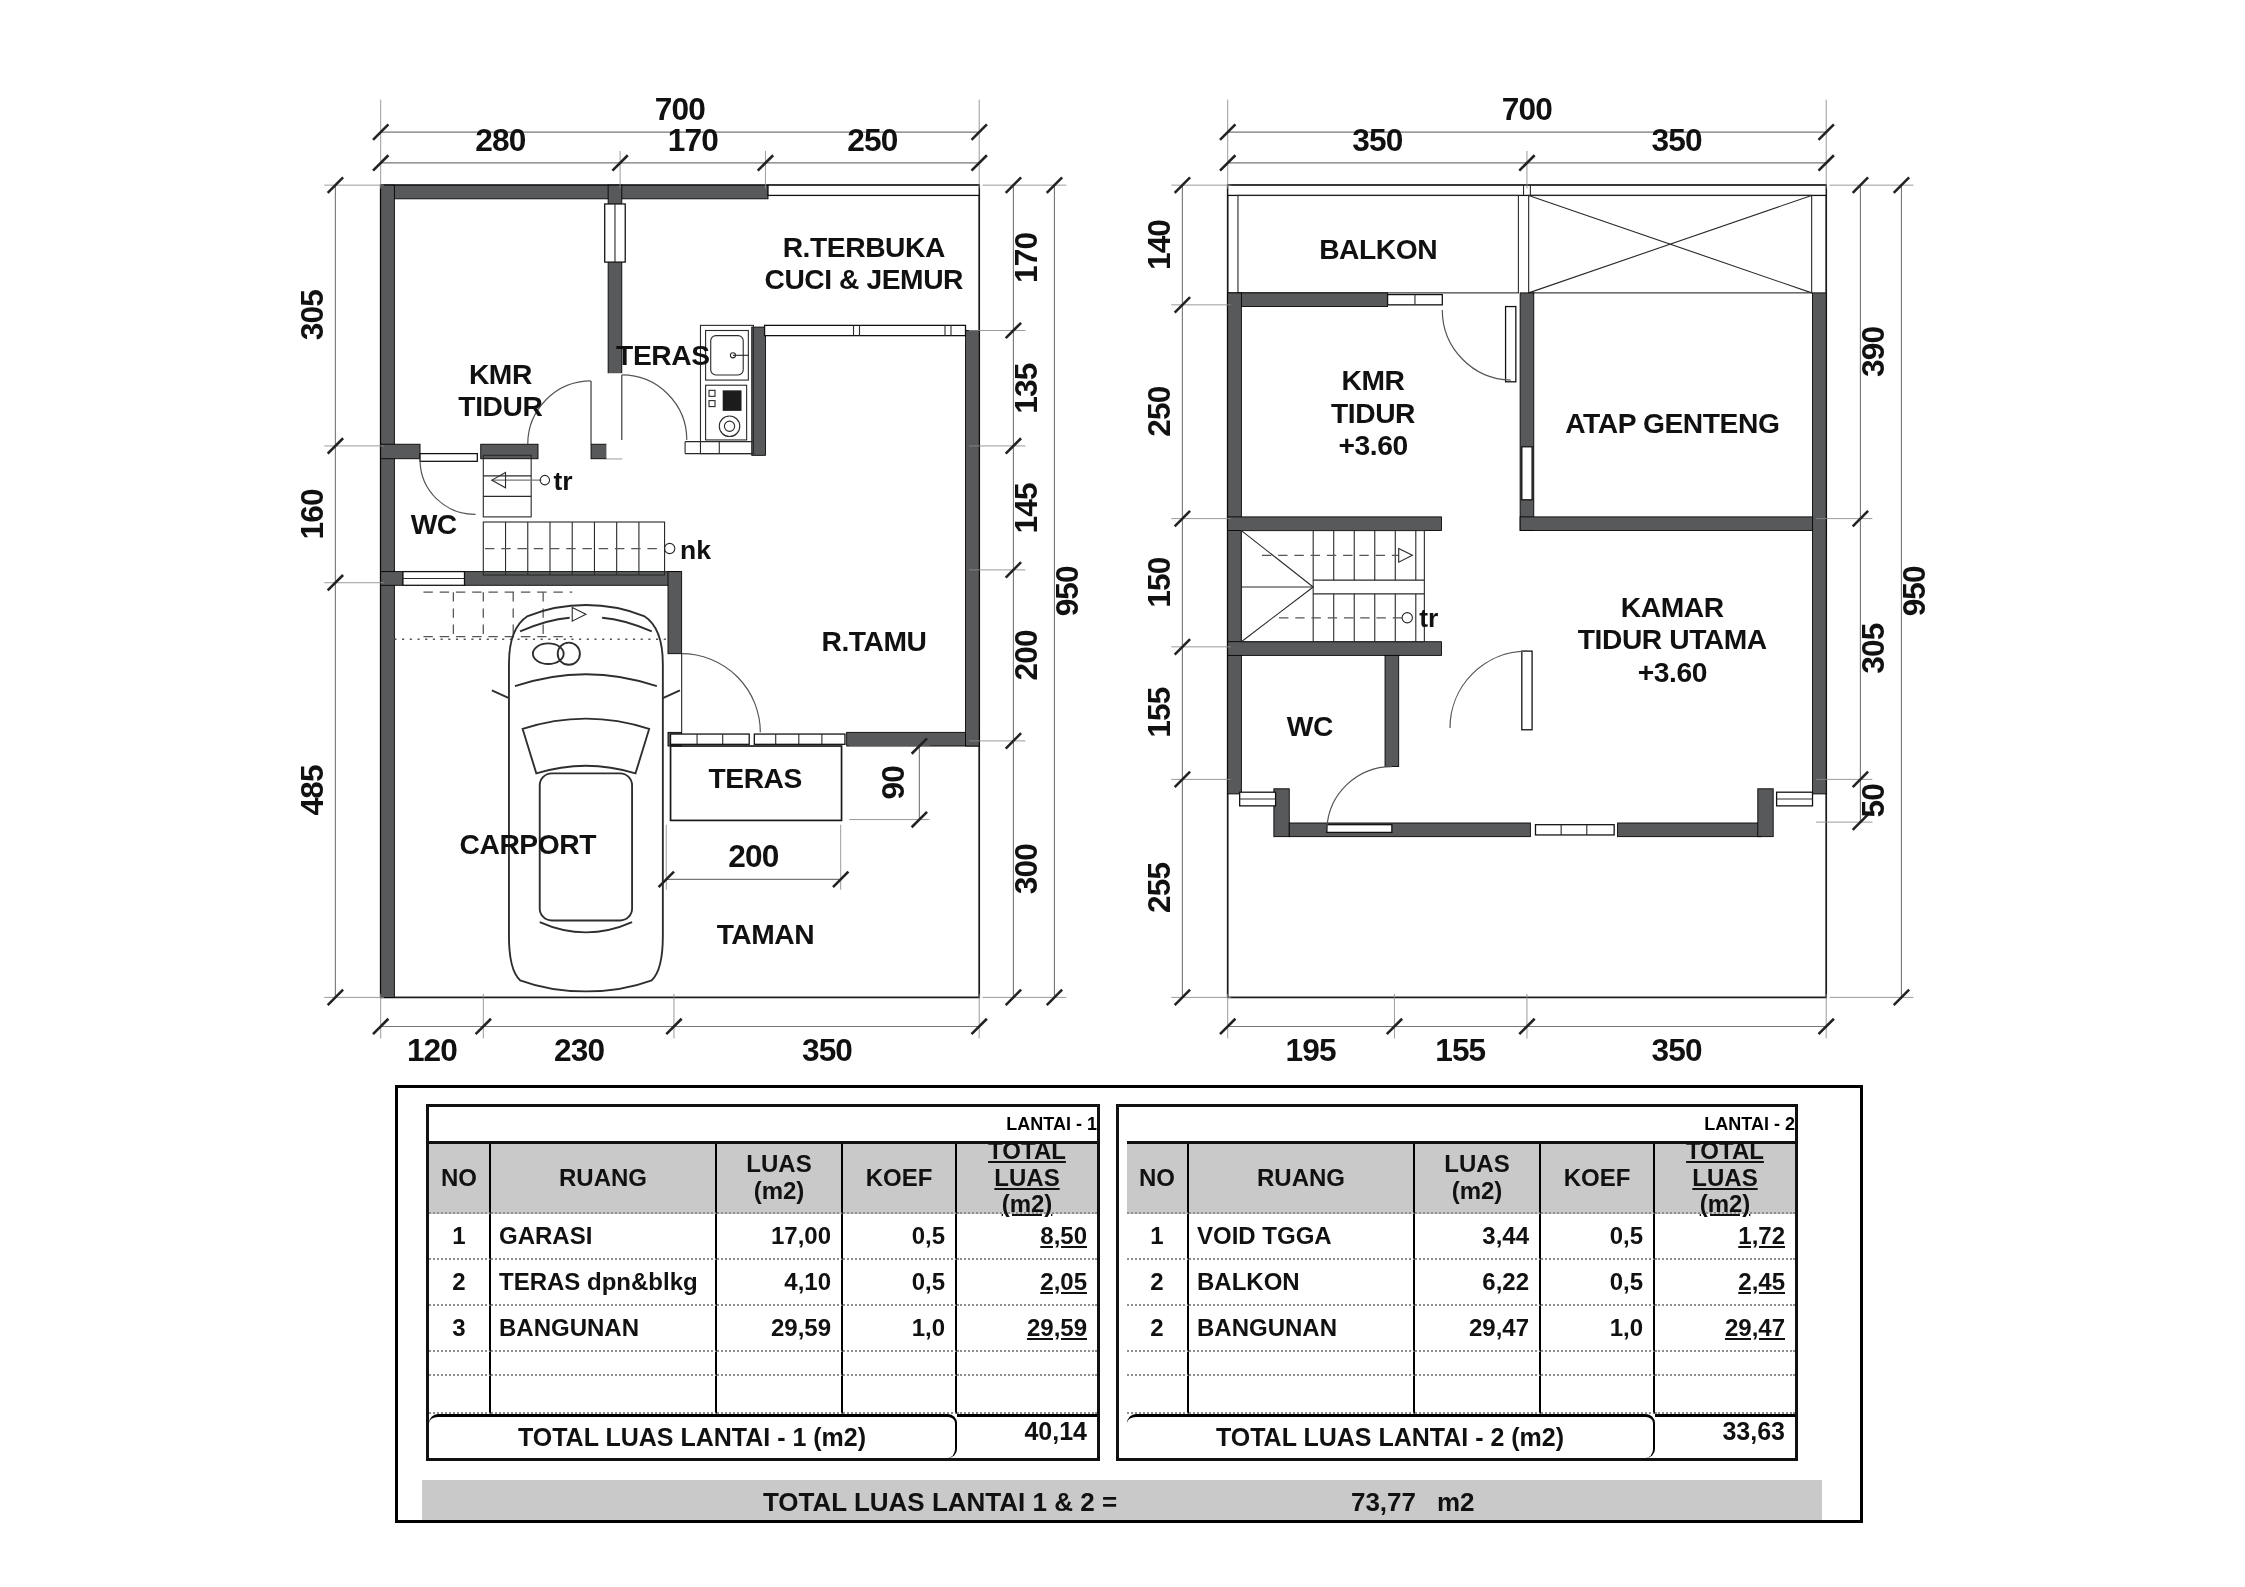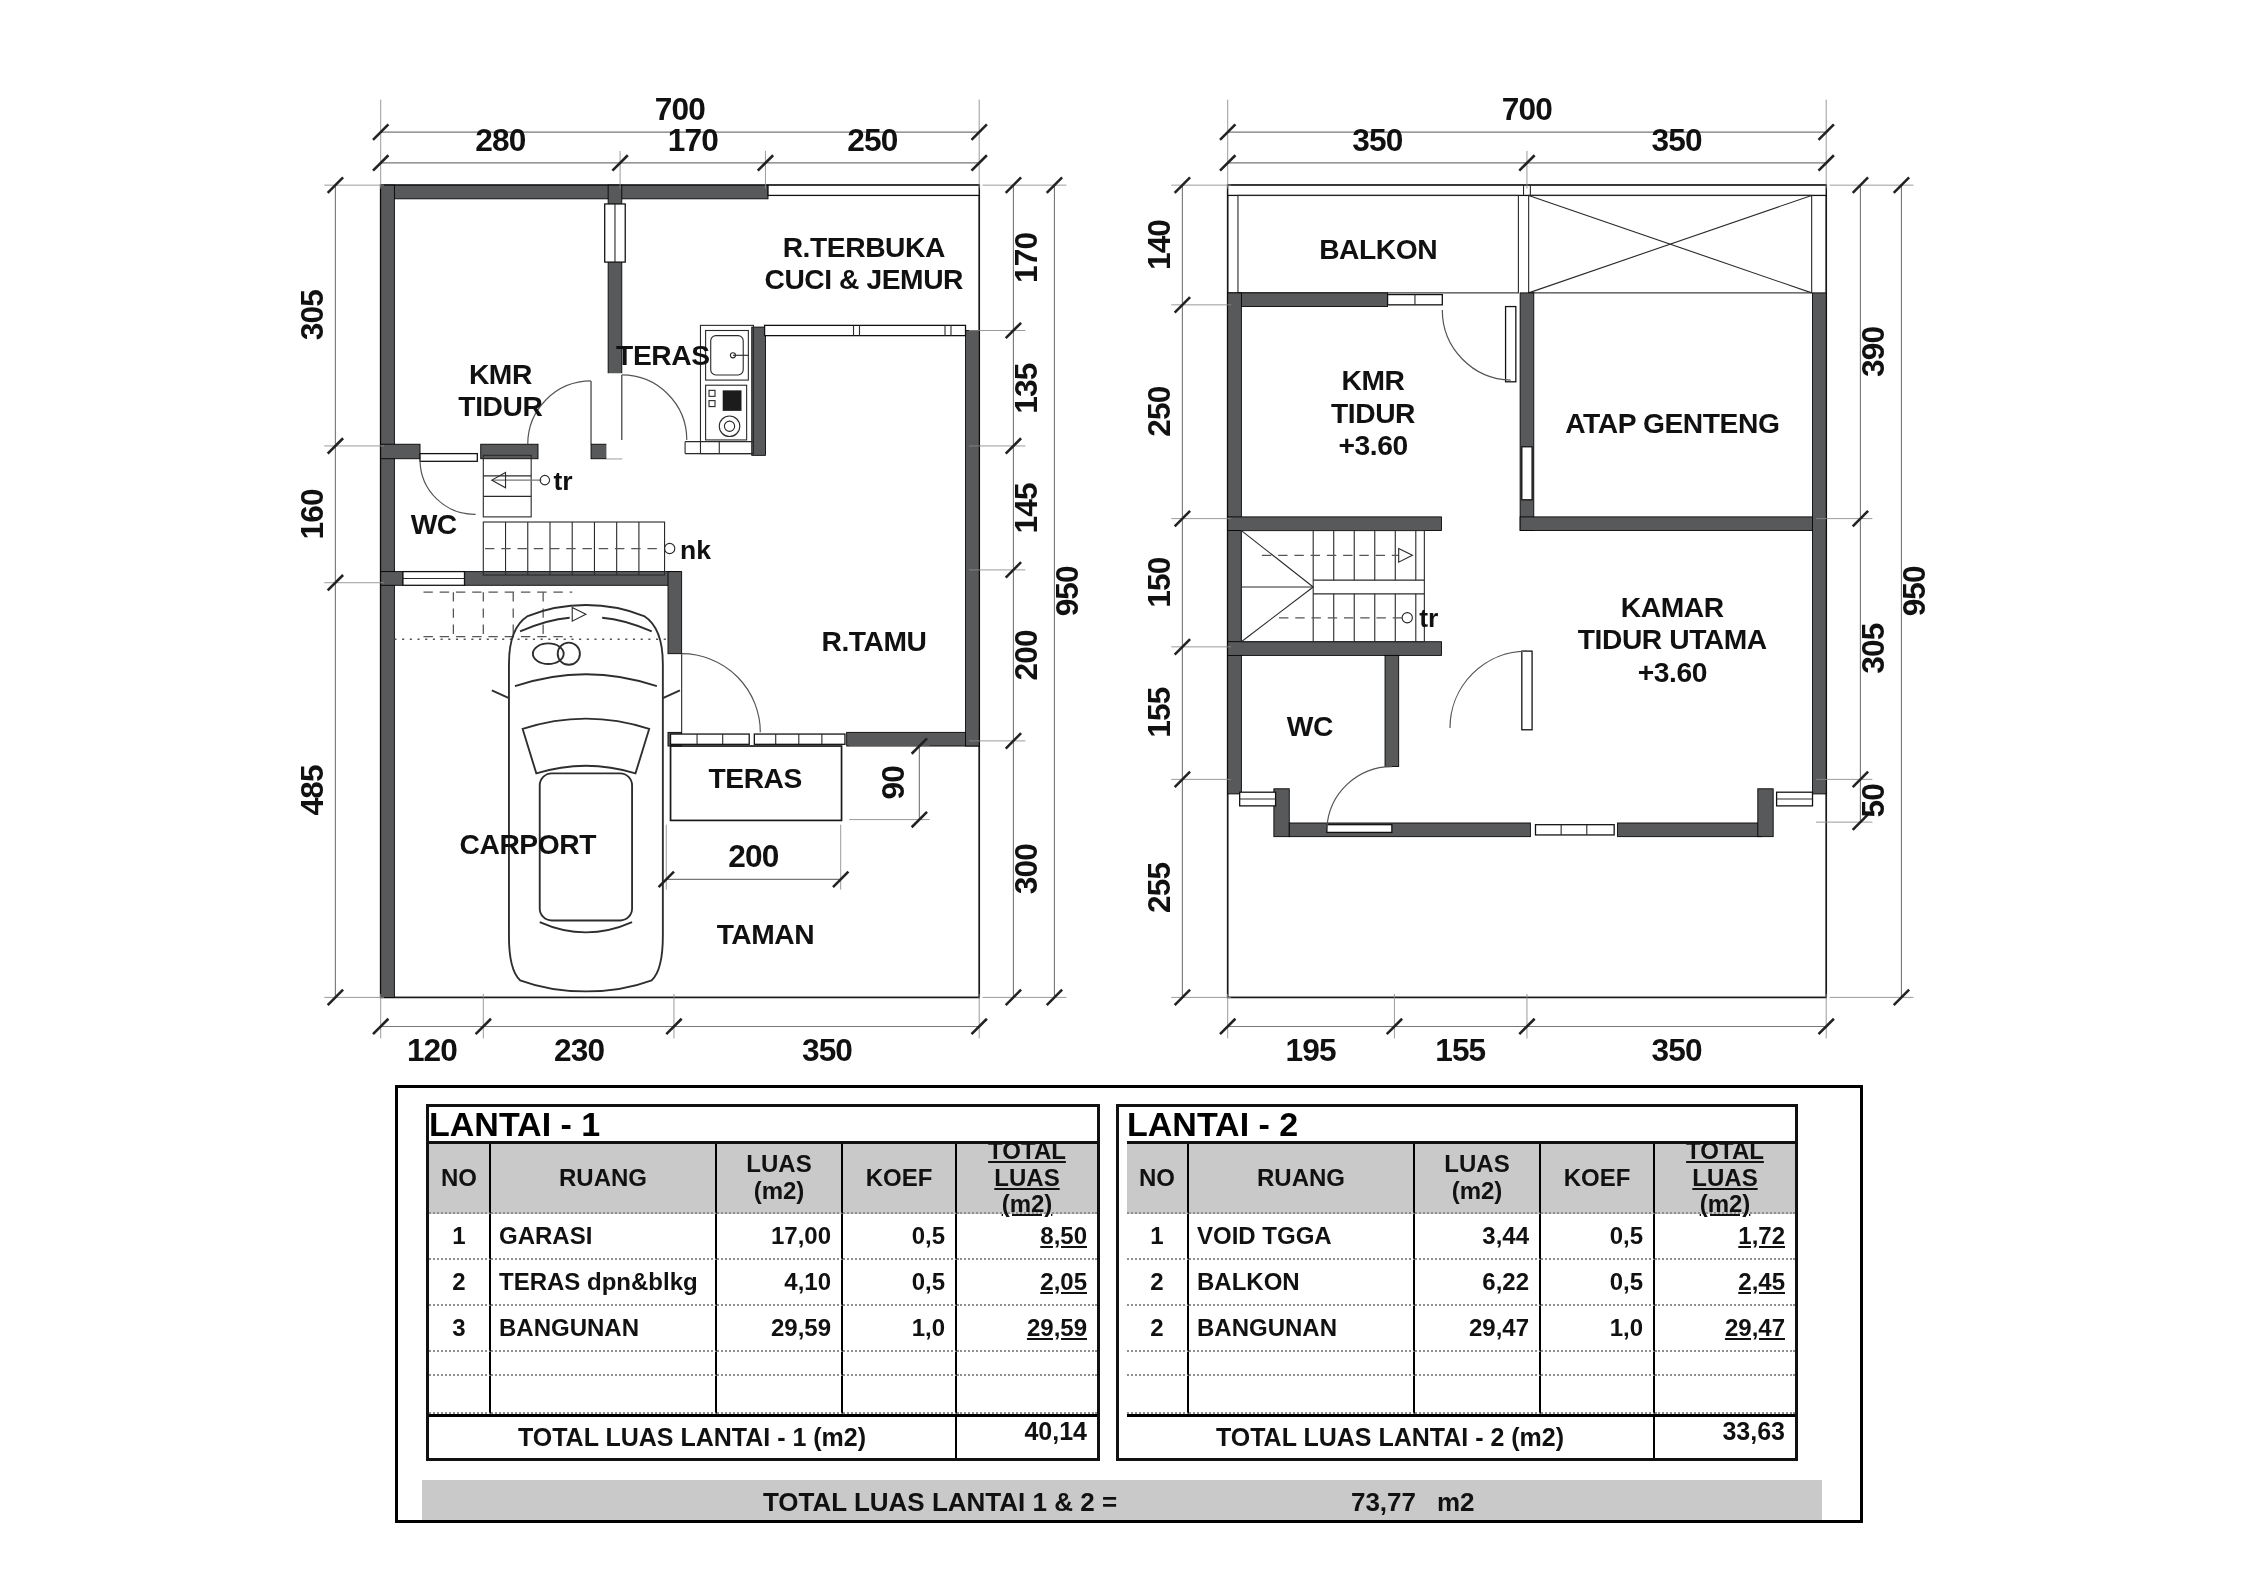--- a/index.html
+++ b/index.html
@@ -19,33 +19,33 @@
   .dash{fill:none;stroke:#555;stroke-width:1.5;stroke-dasharray:11 8;}
   .dot{fill:none;stroke:#555;stroke-width:1.7;stroke-dasharray:2.5 6.5;}
   .dim{font-weight:700;font-size:37px;letter-spacing:-1px;}
   .room{font-weight:700;font-size:33px;letter-spacing:-0.5px;}
   .ann{font-weight:700;font-size:31px;}
   
   .tables-box{position:absolute;left:395px;top:1085px;width:1462px;height:432px;
               border:3px solid #000;background:#fff;}
   .ft{position:absolute;top:16px;width:668px;border:3px solid #111;background:#fff;}
   .ft1{left:28px;} .ft2{left:718px;padding-left:8px;}
-  .ft-title{height:34px;line-height:34px;text-align:left;font-weight:700;font-size:34px;
+  .ft-title{height:34px;line-height:34px;text-align:right;font-weight:700;font-size:18px;
             border-bottom:3px solid #111;}
   .ft-grid{display:grid;grid-template-columns:62px 226px 126px 114px 1fr;}
   .c{border-right:2px solid #000;border-bottom:2px dotted #8f8f8f;display:flex;
      align-items:center;justify-content:center;font-weight:700;font-size:24px;color:#111;
      box-sizing:border-box;}
   .cl{justify-content:flex-start;padding-left:8px;}
   .cr{justify-content:flex-end;padding-right:10px;}
   .ce{border-right:none;text-decoration:underline;}
   .head{background:#c9c9c9;height:70px;flex-direction:column;line-height:1.12;text-align:center;font-size:24px;}
   .r{height:46px;}
   .e1{height:24px;} .e2{height:38px;}
-  .tl{grid-column:1/5;height:44px;border-top:3px solid #000;border-bottom:none;font-size:25px;}
+  .tl{grid-column:1/5;height:44px;border-top:3px solid #000;border-bottom:none;font-size:25px;border-radius:9px;}
   .tv{height:32px;border-top:3px solid #000;border-bottom:none;border-right:none;font-size:25px;}
   .grand{position:absolute;left:24px;top:392px;width:1400px;height:40px;background:#c9c9c9;}
   .grand span{position:absolute;top:0;height:44px;line-height:44px;font-weight:700;font-size:26px;color:#111;}
   .g-label{left:0;width:74%;text-align:center;}
   .g-value{left:62%;width:9%;text-align:right;}
   .g-unit{left:72.5%;}
 </style>
 </head>
 <body>
 

